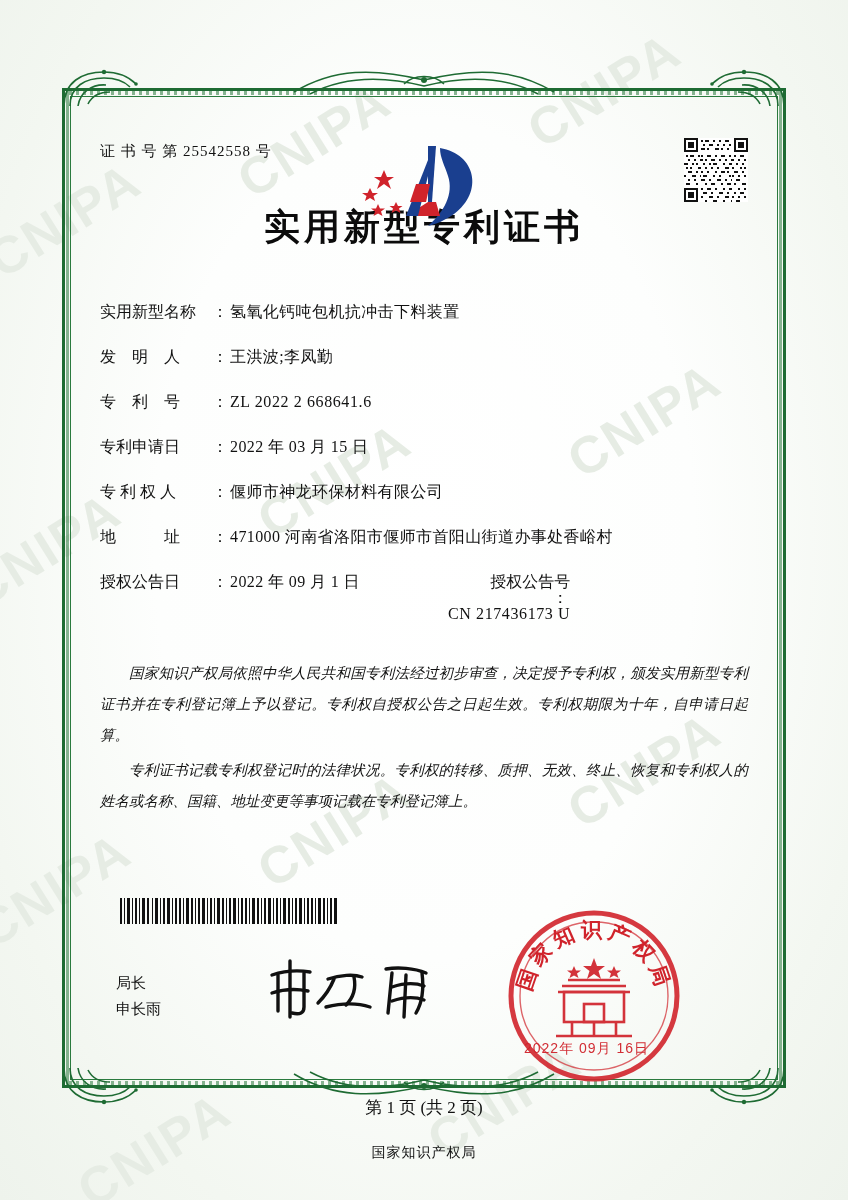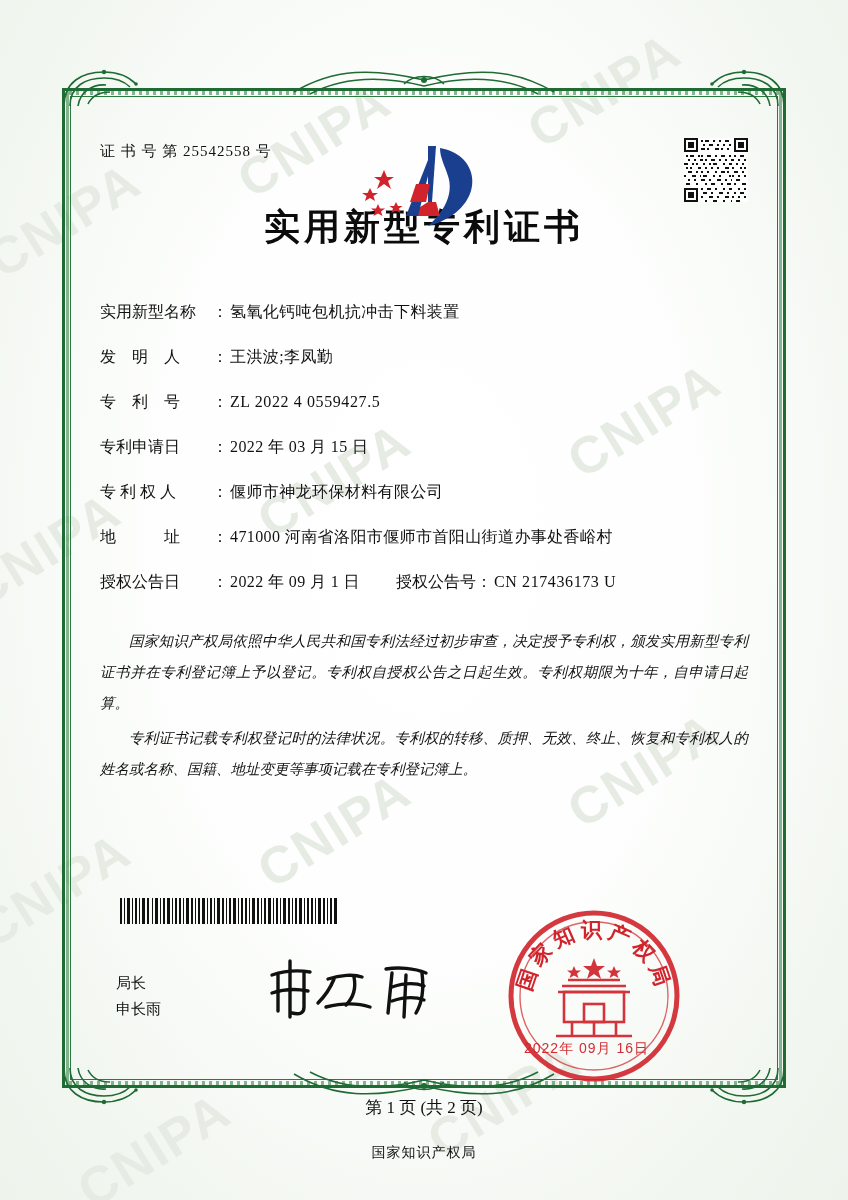--- a/index.html
+++ b/index.html
@@ -166,23 +166,24 @@
   }
   .f-colon { margin-right: 2px; }
   .f-value { letter-spacing: .4px; }
   .f-value.mono { font-family: "Liberation Serif", serif; letter-spacing: .6px; }
 
   .two-col {
     display: flex;
     align-items: baseline;
   }
   .two-col .col2 {
-    margin-left: 36px;
+    margin-left: 88px;
     display: flex;
-    align-items: flex-start;
+    align-items: flex-end;
+    flex-direction: column;
   }
   .two-col .col2 .f-label {
     width: auto;
     flex: 0 0 auto;
   }
 
   .paragraphs {
     margin-top: 36px;
     font-size: 14.5px;
     line-height: 31px;
@@ -534,21 +535,21 @@
 
       <div class="field-row">
         <span class="f-label">发　明　人</span>
         <span class="f-colon">：</span>
         <span class="f-value">王洪波;李凤勤</span>
       </div>
 
       <div class="field-row">
         <span class="f-label">专　利　号</span>
         <span class="f-colon">：</span>
-        <span class="f-value mono">ZL 2022 4 0559427.5</span>
+        <span class="f-value mono">ZL 2022 2 668641.6</span>
       </div>
 
       <div class="field-row">
         <span class="f-label">专利申请日</span>
         <span class="f-colon">：</span>
         <span class="f-value">2022 年 03 月 15 日</span>
       </div>
 
       <div class="field-row">
         <span class="f-label">专 利 权 人</span>

